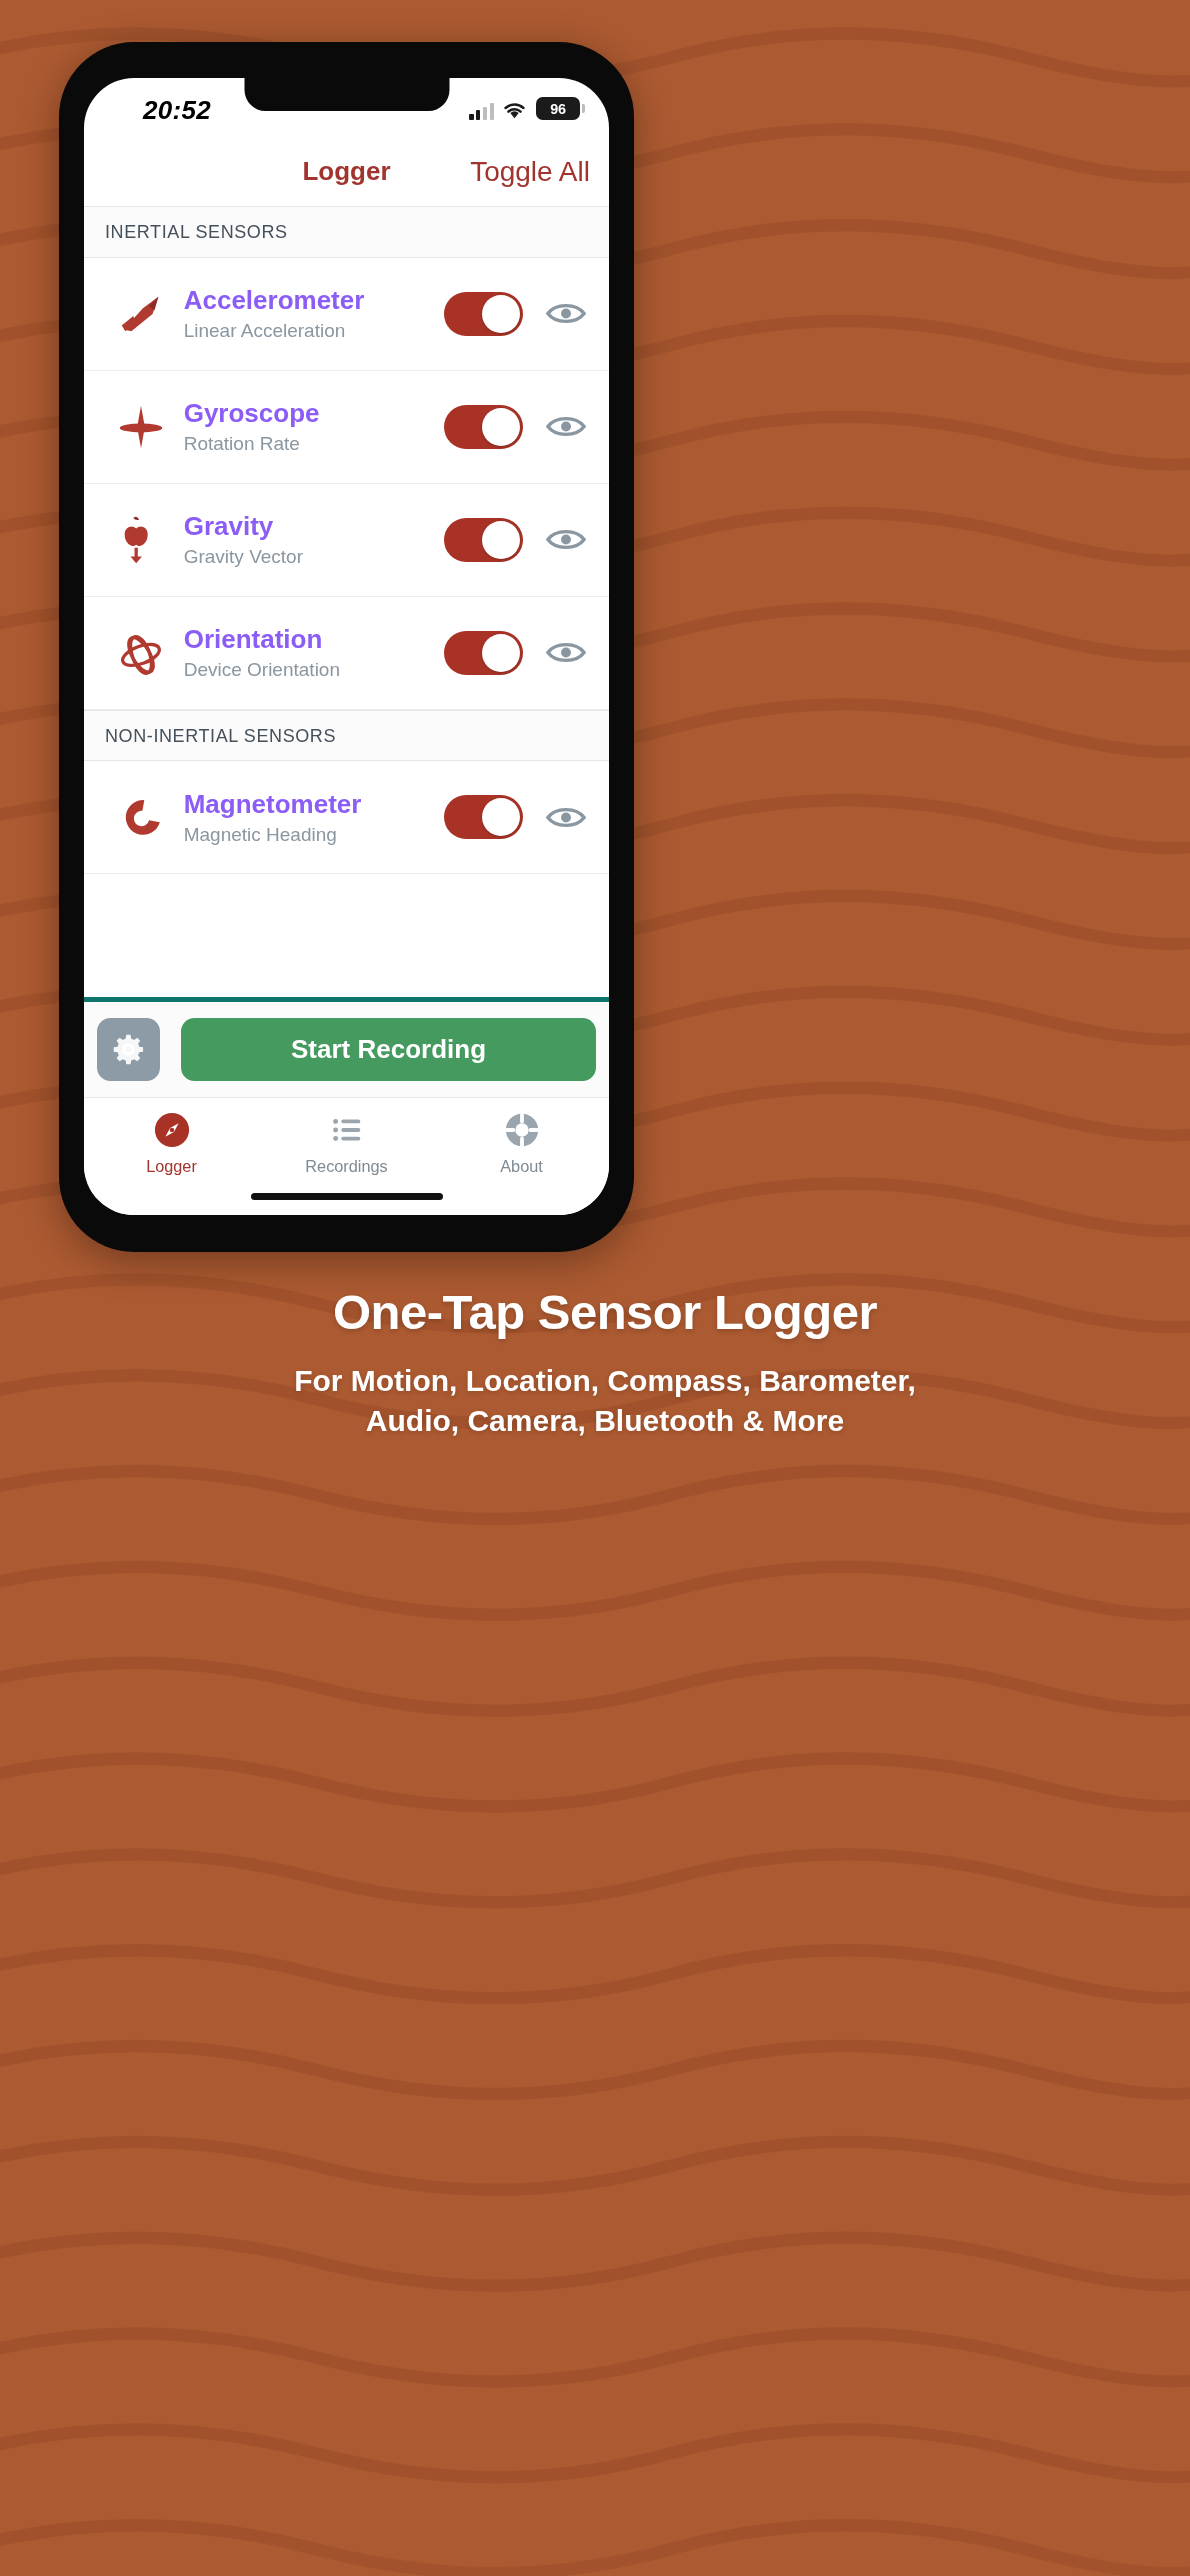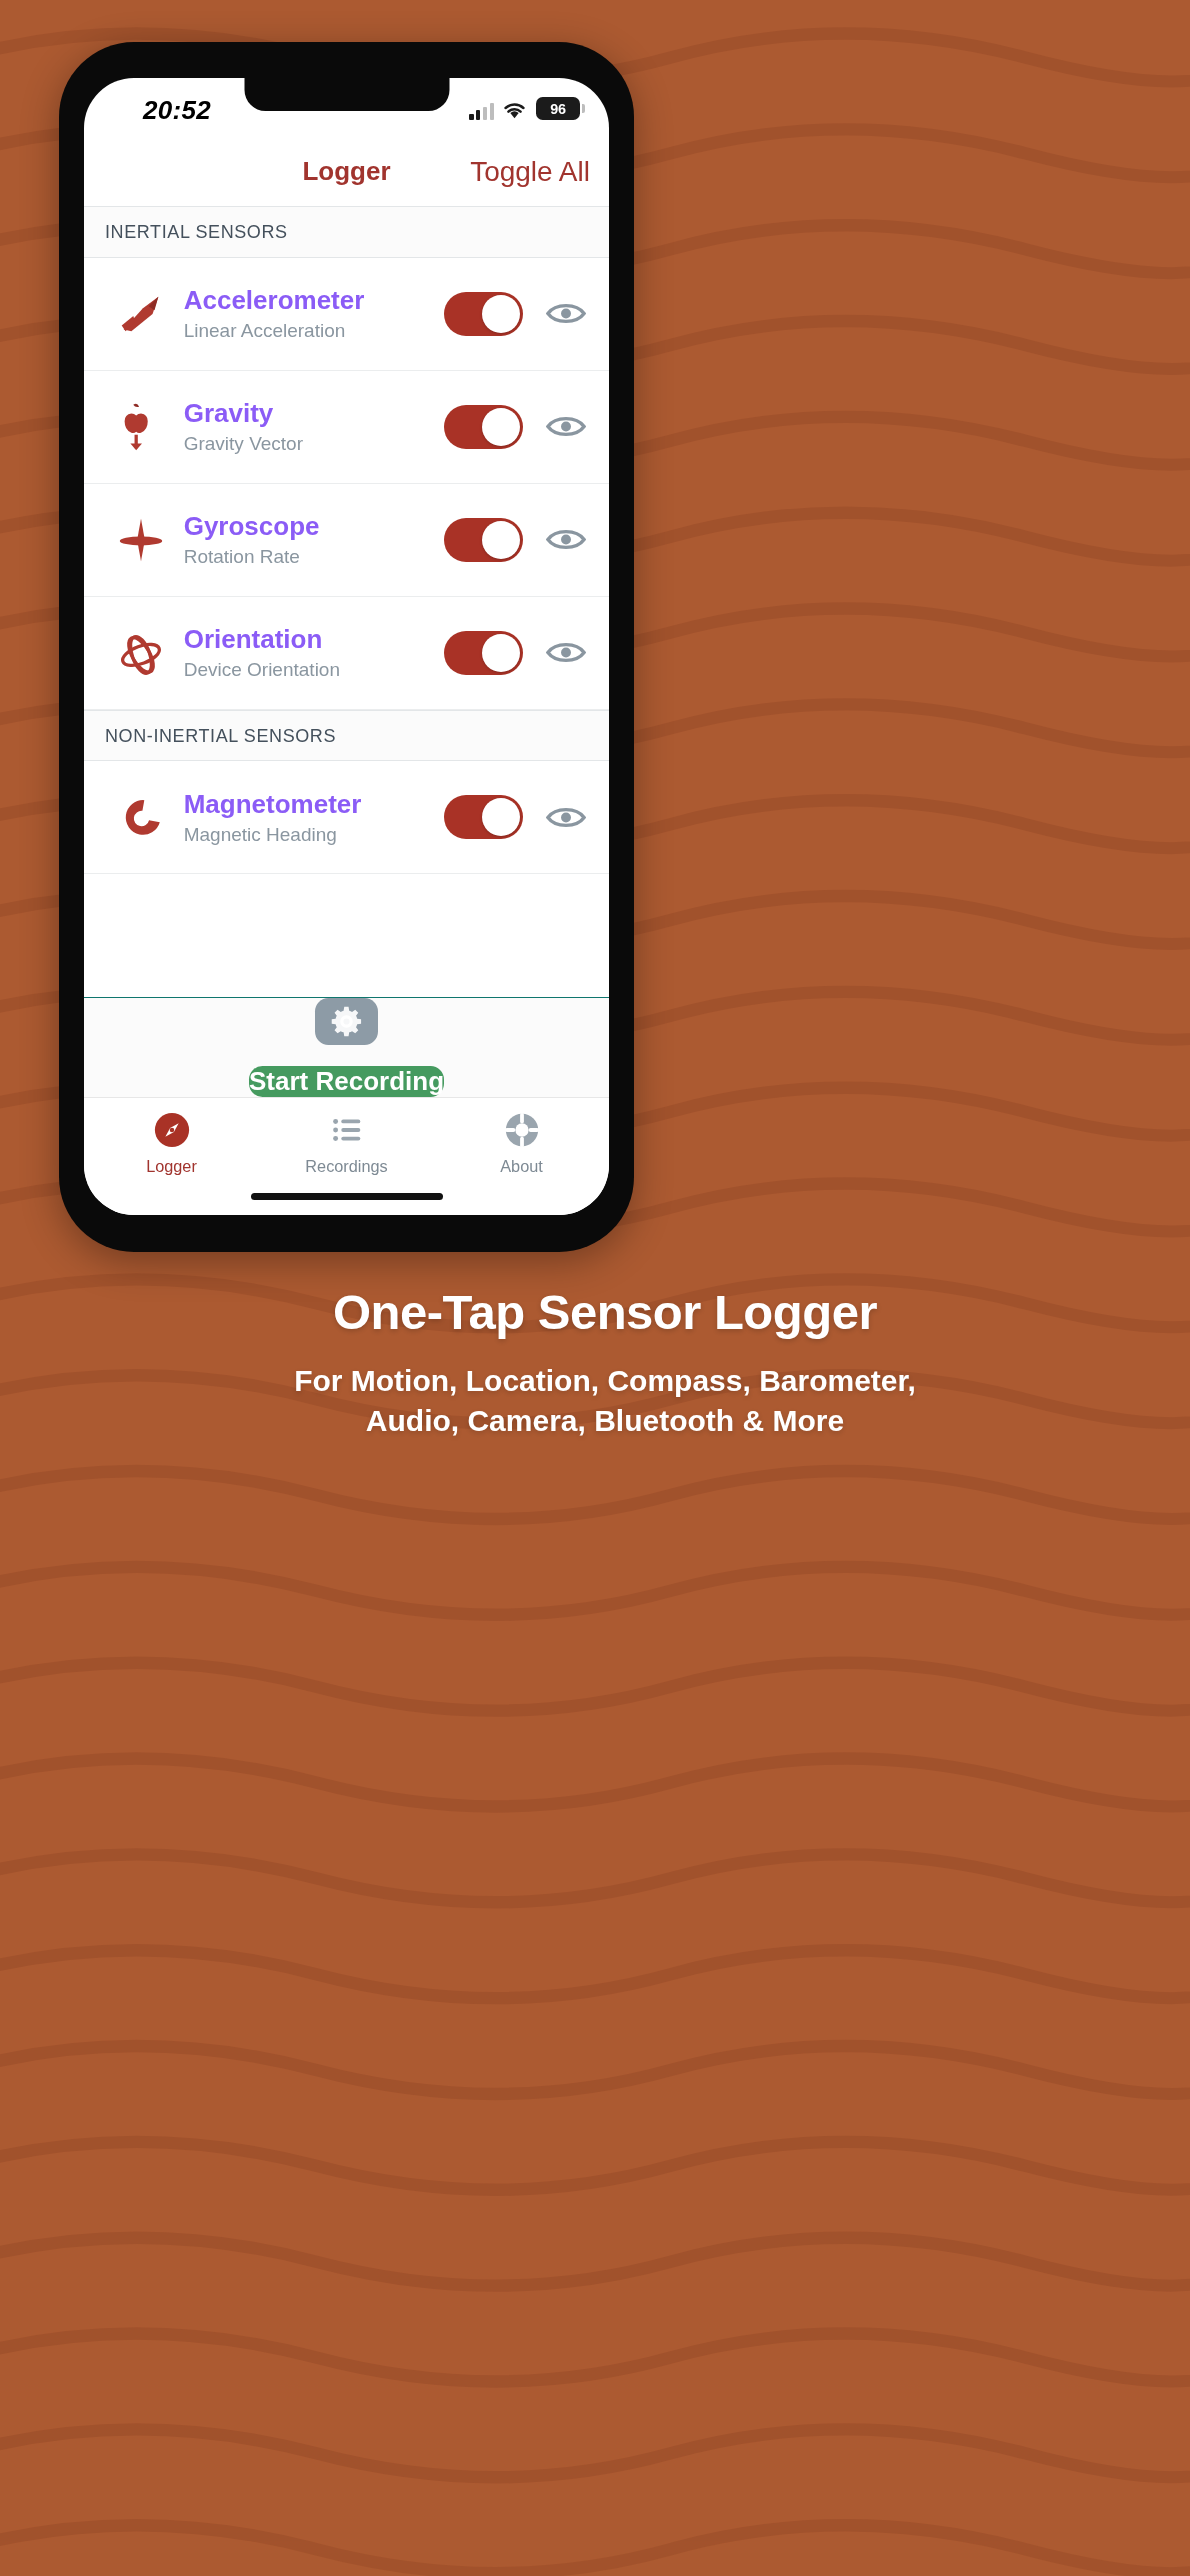--- a/index.html
+++ b/index.html
@@ -207,22 +207,21 @@
   #action-bar {
     position: absolute;
     left: 0; right: 0;
     bottom: 118px;
     height: 100px;
     background: #FBFBFB;
     display: flex;
     align-items: center;
     padding: 0 13.4px;
     gap: 21px;
-    border-top: 1px solid #0f766e;
-    flex-direction: column;
+    border-top: 5px solid #0f766e;
   }
   #settings-button {
     width: 63px; height: 63px;
     background: #8D9BA6;
     border-radius: 13.4px;
     display: flex; align-items: center; justify-content: center;
   }
   #start-recording-button {
     flex: 1;
     height: 63px;
@@ -381,51 +380,51 @@
           <svg width="40" height="27" viewBox="0 0 42 28">
             <path d="M2 14 C10 3, 32 3, 40 14 C32 25, 10 25, 2 14 Z" fill="none" stroke="#8A96A0" stroke-width="3.6"></path>
             <circle cx="21" cy="14" r="5.2" fill="#8A96A0"></circle>
           </svg>
         </div>
       </div>
 
       <div class="sensor-row">
         <div class="sensor-icon">
           <svg width="54" height="54" viewBox="0 0 56 56">
-            <path d="M20 5 q4 -3 6 2 q-4 1 -6 -2 Z" fill="#8E2B24"></path>
-            <path d="M18 14 q-7 1 -7 8 q0 9 7 12 q3 1 5 -1 q2 2 5 1 q7 -3 7 -12 q0 -7 -7 -8 q-3 0 -5 2 q-2 -2 -5 -2 Z" fill="#B03A30"></path>
-            <line x1="23" y1="36" x2="23" y2="50" stroke="#B03A30" stroke-width="3.4"></line>
-            <path d="M17 45 L23 52 L29 45 Z" fill="#B03A30"></path>
+            <path d="M28 6 L32 28 L28 50 L24 28 Z" fill="#B03A30"></path>
+            <ellipse cx="28" cy="29" rx="22" ry="4.6" fill="#B03A30"></ellipse>
           </svg>
         </div>
         <div class="sensor-text">
-          <div class="sensor-name">Gravity</div>
-          <div class="sensor-sub">Gravity Vector</div>
+          <div class="sensor-name">Gyroscope</div>
+          <div class="sensor-sub">Rotation Rate</div>
         </div>
         <div class="toggle">
             <div class="knob"></div>
           </div>
         <div class="eye-icon">
           <svg width="40" height="27" viewBox="0 0 42 28">
             <path d="M2 14 C10 3, 32 3, 40 14 C32 25, 10 25, 2 14 Z" fill="none" stroke="#8A96A0" stroke-width="3.6"></path>
             <circle cx="21" cy="14" r="5.2" fill="#8A96A0"></circle>
           </svg>
         </div>
       </div>
 
       <div class="sensor-row">
         <div class="sensor-icon">
           <svg width="54" height="54" viewBox="0 0 56 56">
-            <path d="M28 6 L32 28 L28 50 L24 28 Z" fill="#B03A30"></path>
-            <ellipse cx="28" cy="29" rx="22" ry="4.6" fill="#B03A30"></ellipse>
+            <path d="M20 5 q4 -3 6 2 q-4 1 -6 -2 Z" fill="#8E2B24"></path>
+            <path d="M18 14 q-7 1 -7 8 q0 9 7 12 q3 1 5 -1 q2 2 5 1 q7 -3 7 -12 q0 -7 -7 -8 q-3 0 -5 2 q-2 -2 -5 -2 Z" fill="#B03A30"></path>
+            <line x1="23" y1="36" x2="23" y2="50" stroke="#B03A30" stroke-width="3.4"></line>
+            <path d="M17 45 L23 52 L29 45 Z" fill="#B03A30"></path>
           </svg>
         </div>
         <div class="sensor-text">
-          <div class="sensor-name">Gyroscope</div>
-          <div class="sensor-sub">Rotation Rate</div>
+          <div class="sensor-name">Gravity</div>
+          <div class="sensor-sub">Gravity Vector</div>
         </div>
         <div class="toggle">
             <div class="knob"></div>
           </div>
         <div class="eye-icon">
           <svg width="40" height="27" viewBox="0 0 42 28">
             <path d="M2 14 C10 3, 32 3, 40 14 C32 25, 10 25, 2 14 Z" fill="none" stroke="#8A96A0" stroke-width="3.6"></path>
             <circle cx="21" cy="14" r="5.2" fill="#8A96A0"></circle>
           </svg>
         </div>

